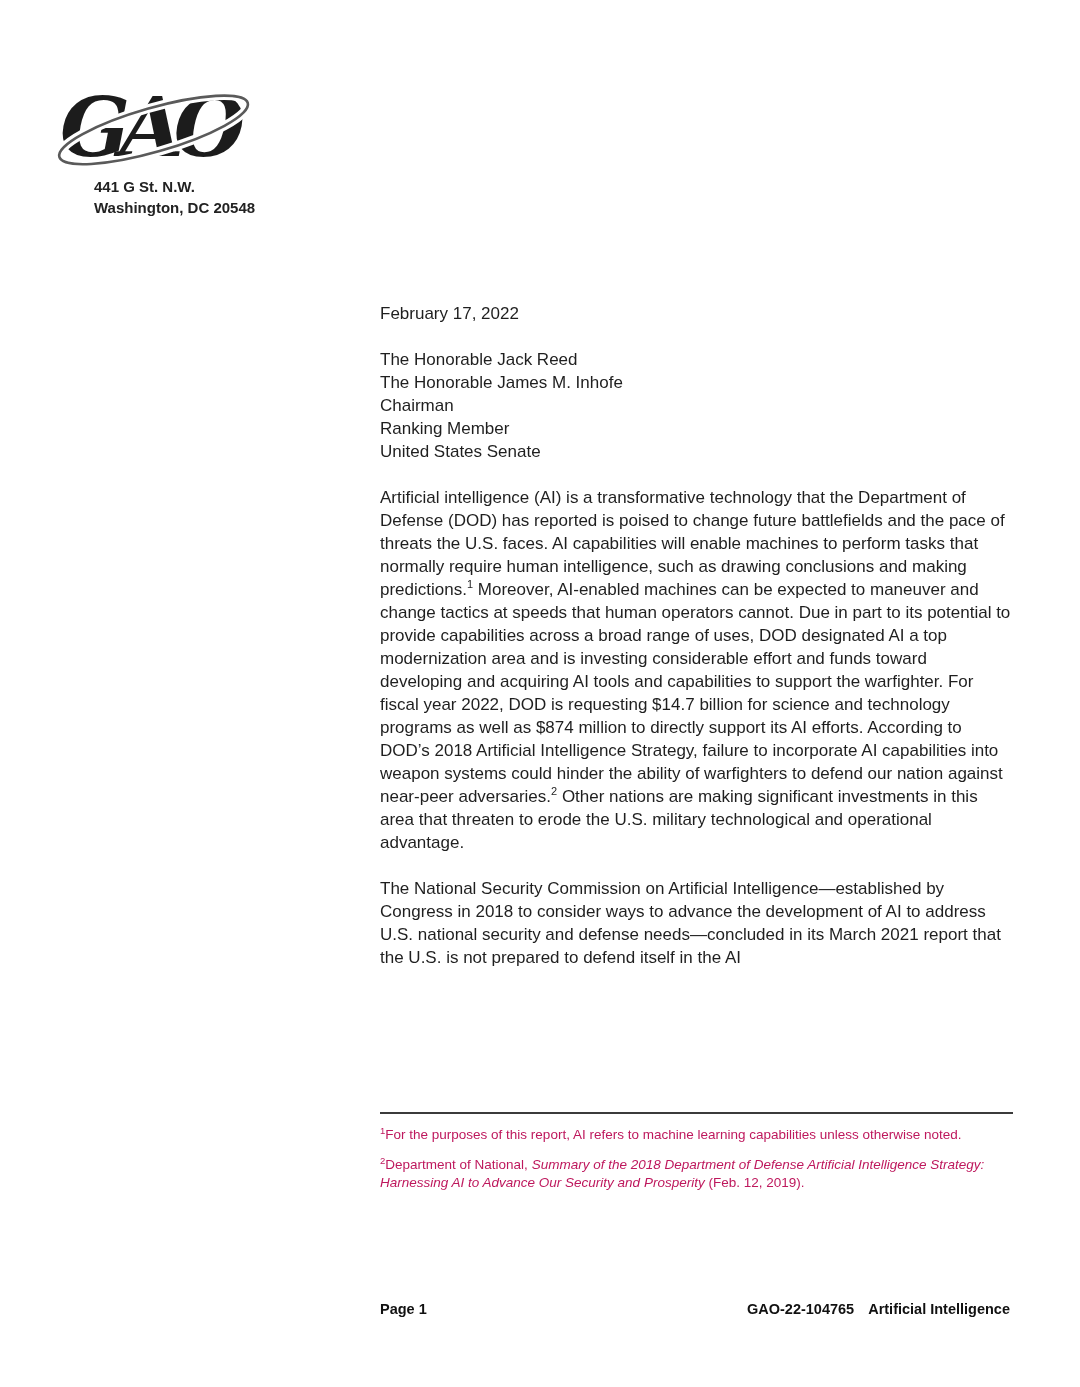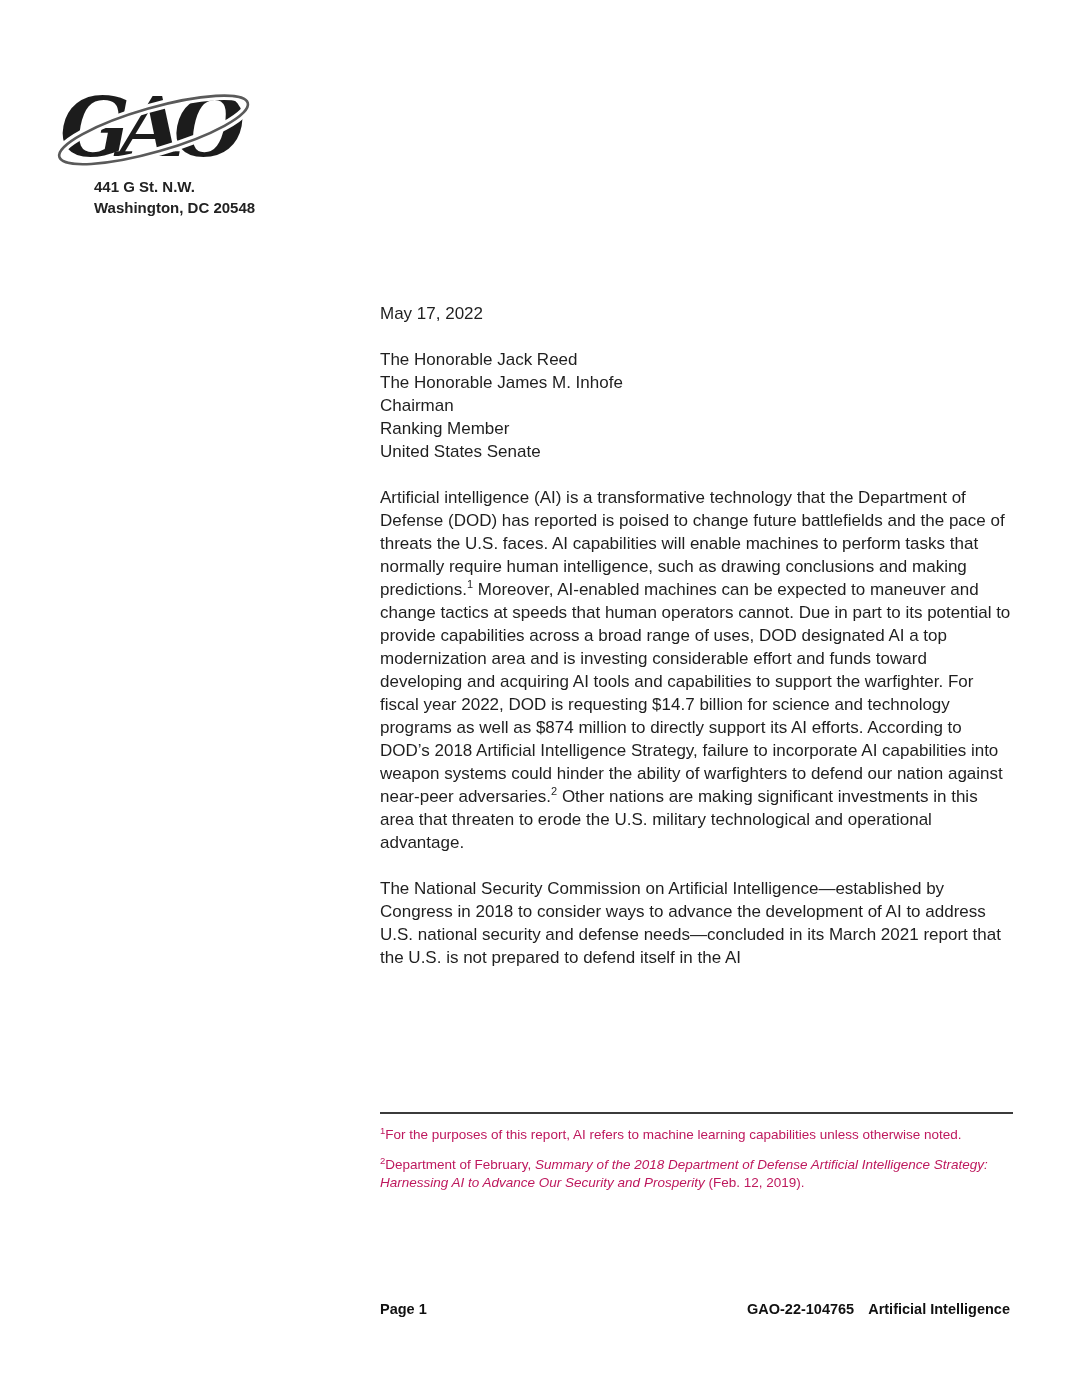--- a/index.html
+++ b/index.html
@@ -148,39 +148,39 @@
         </svg>
       </div>
     </div>
     <div class="hq-address">
       <div>441 G St. N.W.</div>
       <div>Washington, DC 20548</div>
     </div>
   </header>
 
   <main class="letter-column">
-    <div class="date-line">May 17, 2022</div>
+    <div class="date-line">February 17, 2022</div>
 
     <div class="recipients">
       <div class="recipient-line">The Honorable Jack Reed</div>
       <div class="recipient-line">The Honorable James M. Inhofe</div>
       <div class="recipient-line">Chairman</div>
       <div class="recipient-line">Ranking Member</div>
       <div class="recipient-line">United States Senate</div>
     </div>
 
     <p class="para"><span>Artificial intelligence (AI) is a transformative technology that the Department of Defense (DOD) has reported is poised to change future battlefields and the pace of threats the U.S. faces. AI capabilities will enable machines to perform tasks that normally require human intelligence, such as drawing conclusions and making predictions.</span><sup class="fn-ref">1</sup><span> Moreover, AI-enabled machines can be expected to maneuver and change tactics at speeds that human operators cannot. Due in part to its potential to provide capabilities across a broad range of uses, DOD designated AI a top modernization area and is investing considerable effort and funds toward developing and acquiring AI tools and capabilities to support the warfighter. For fiscal year 2022, DOD is requesting $14.7 billion for science and technology programs as well as $874 million to directly support its AI efforts. According to DOD’s 2018 Artificial Intelligence Strategy, failure to incorporate AI capabilities into weapon systems could hinder the ability of warfighters to defend our nation against near-peer adversaries.</span><sup class="fn-ref">2</sup><span> Other nations are making significant investments in this area that threaten to erode the U.S. military technological and operational advantage.</span></p>
 
     <p class="para">The National Security Commission on Artificial Intelligence—established by Congress in 2018 to consider ways to advance the development of AI to address U.S. national security and defense needs—concluded in its March 2021 report that the U.S. is not prepared to defend itself in the AI</p>
   </main>
 
   <section class="footnote-area">
     <div class="footnote-rule"></div>
     <p class="footnote"><sup>1</sup><span>For the purposes of this report, AI refers to machine learning capabilities unless otherwise noted.</span></p>
-    <p class="footnote"><sup>2</sup><span>Department of February, </span><em>Summary of the 2018 Department of Defense Artificial Intelligence Strategy: Harnessing AI to Advance Our Security and Prosperity</em><span> (Feb. 12, 2019).</span></p>
+    <p class="footnote"><sup>2</sup><span>Department of National, </span><em>Summary of the 2018 Department of Defense Artificial Intelligence Strategy: Harnessing AI to Advance Our Security and Prosperity</em><span> (Feb. 12, 2019).</span></p>
   </section>
 
   <footer class="page-footer">
     <span>Page 1</span>
     <span>
       <span class="report-id">GAO-22-104765</span><span>Artificial Intelligence</span>
     </span>
   </footer>
 
 </div>

